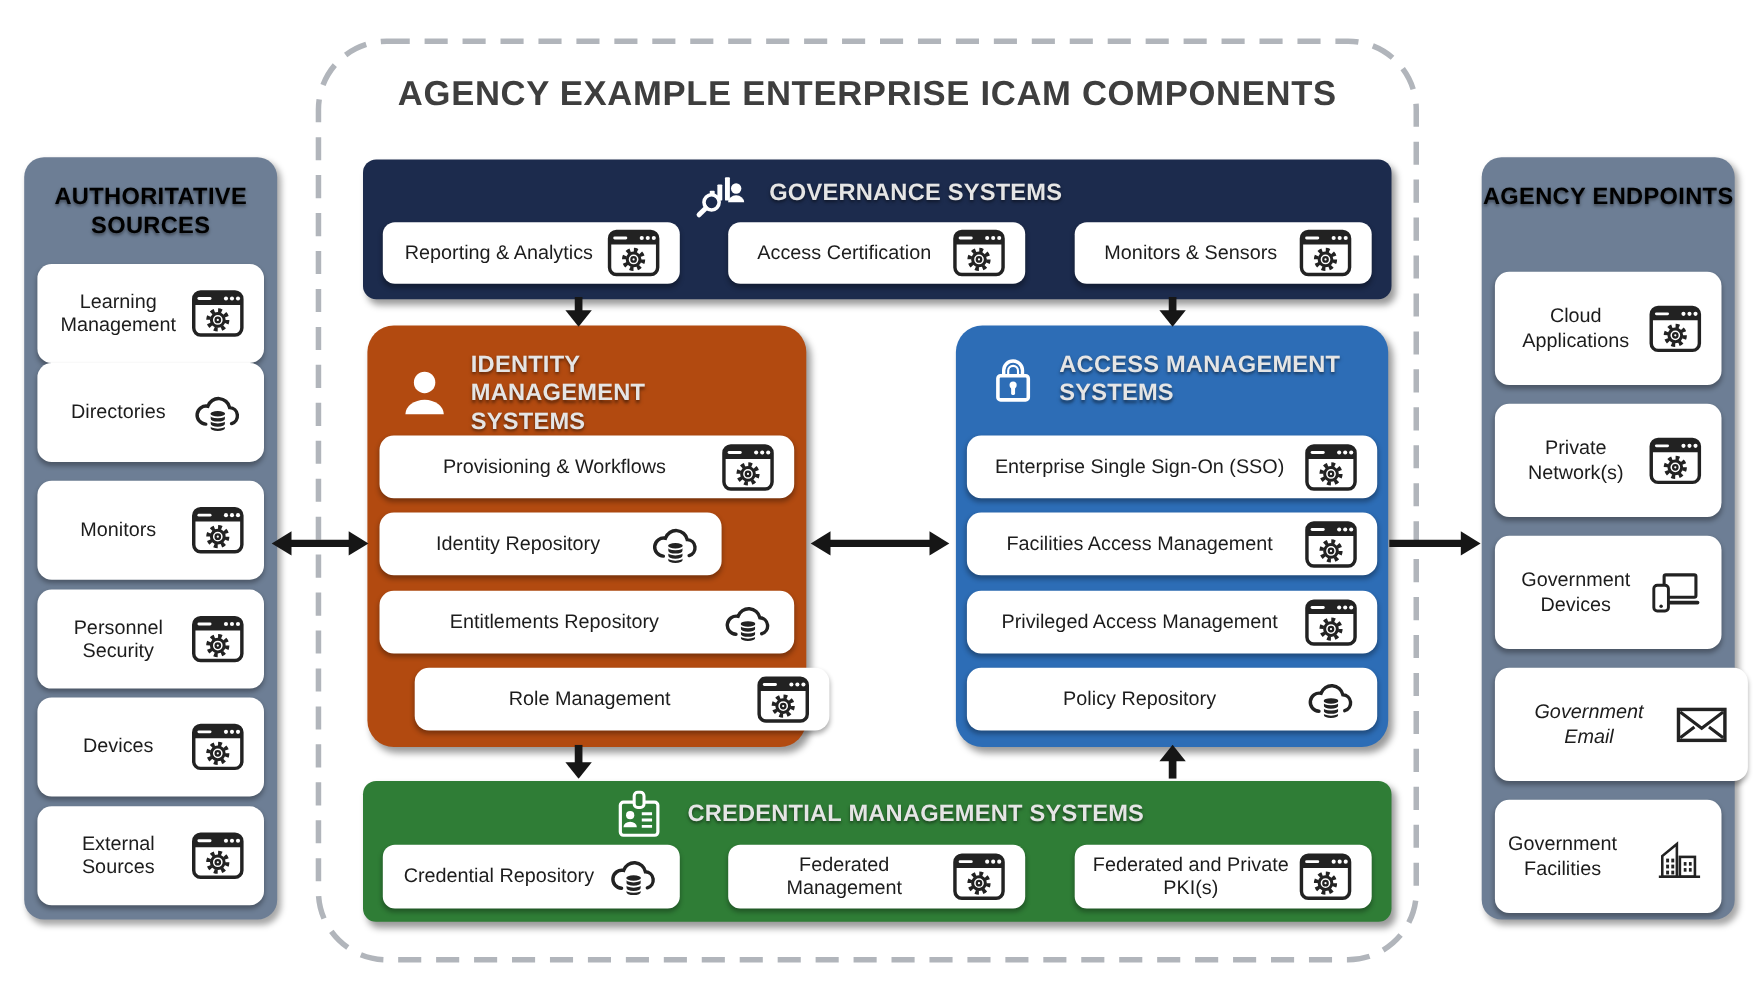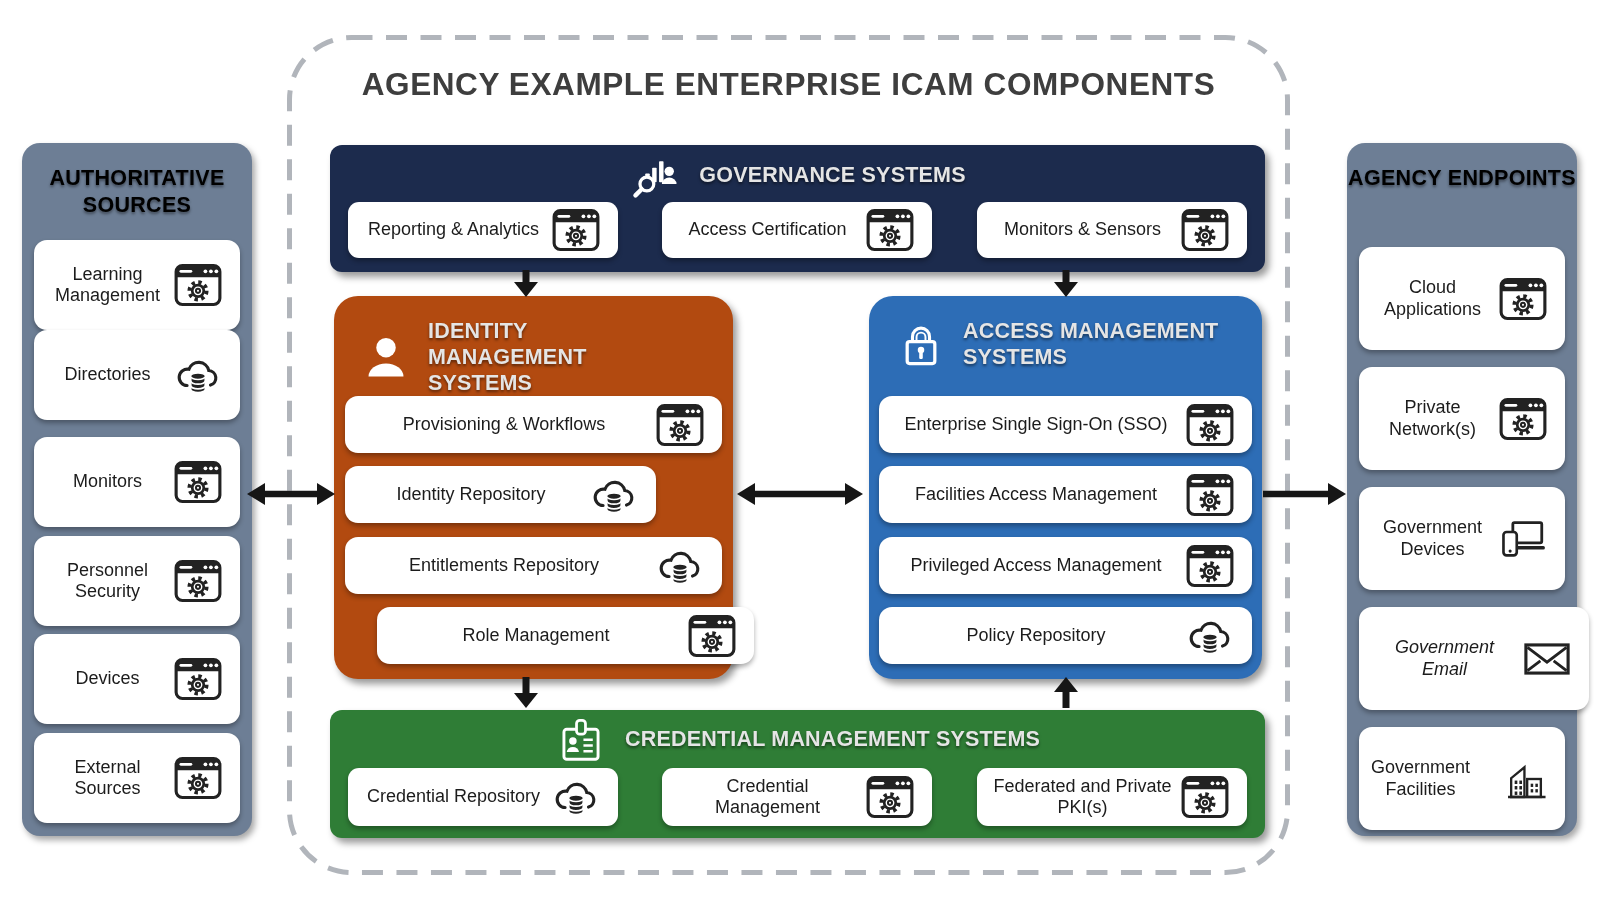--- a/index.html
+++ b/index.html
@@ -345,21 +345,21 @@
     </div>
     <div class="card" style="left:18px;top:58px;width:270px;height:58px;border-radius:11px;">
       <span class="card-label">Credential Repository</span>
       <span class="card-icon">
           <svg viewBox="0 0 64 58" aria-hidden="true">
             <use href="#i-cloud-database"></use>
           </svg>
         </span>
     </div>
     <div class="card" style="left:332px;top:58px;width:270px;height:58px;border-radius:11px;">
-      <span class="card-label">Credential Management</span>
+      <span class="card-label">Federated Management</span>
       <span class="card-icon">
           <svg viewBox="0 0 64 58" aria-hidden="true">
             <use href="#i-app-window-gear"></use>
           </svg>
         </span>
     </div>
     <div class="card" style="left:647px;top:58px;width:270px;height:58px;border-radius:11px;">
       <span class="card-label">Federated and Private PKI(s)</span>
       <span class="card-icon">
           <svg viewBox="0 0 64 58" aria-hidden="true">

